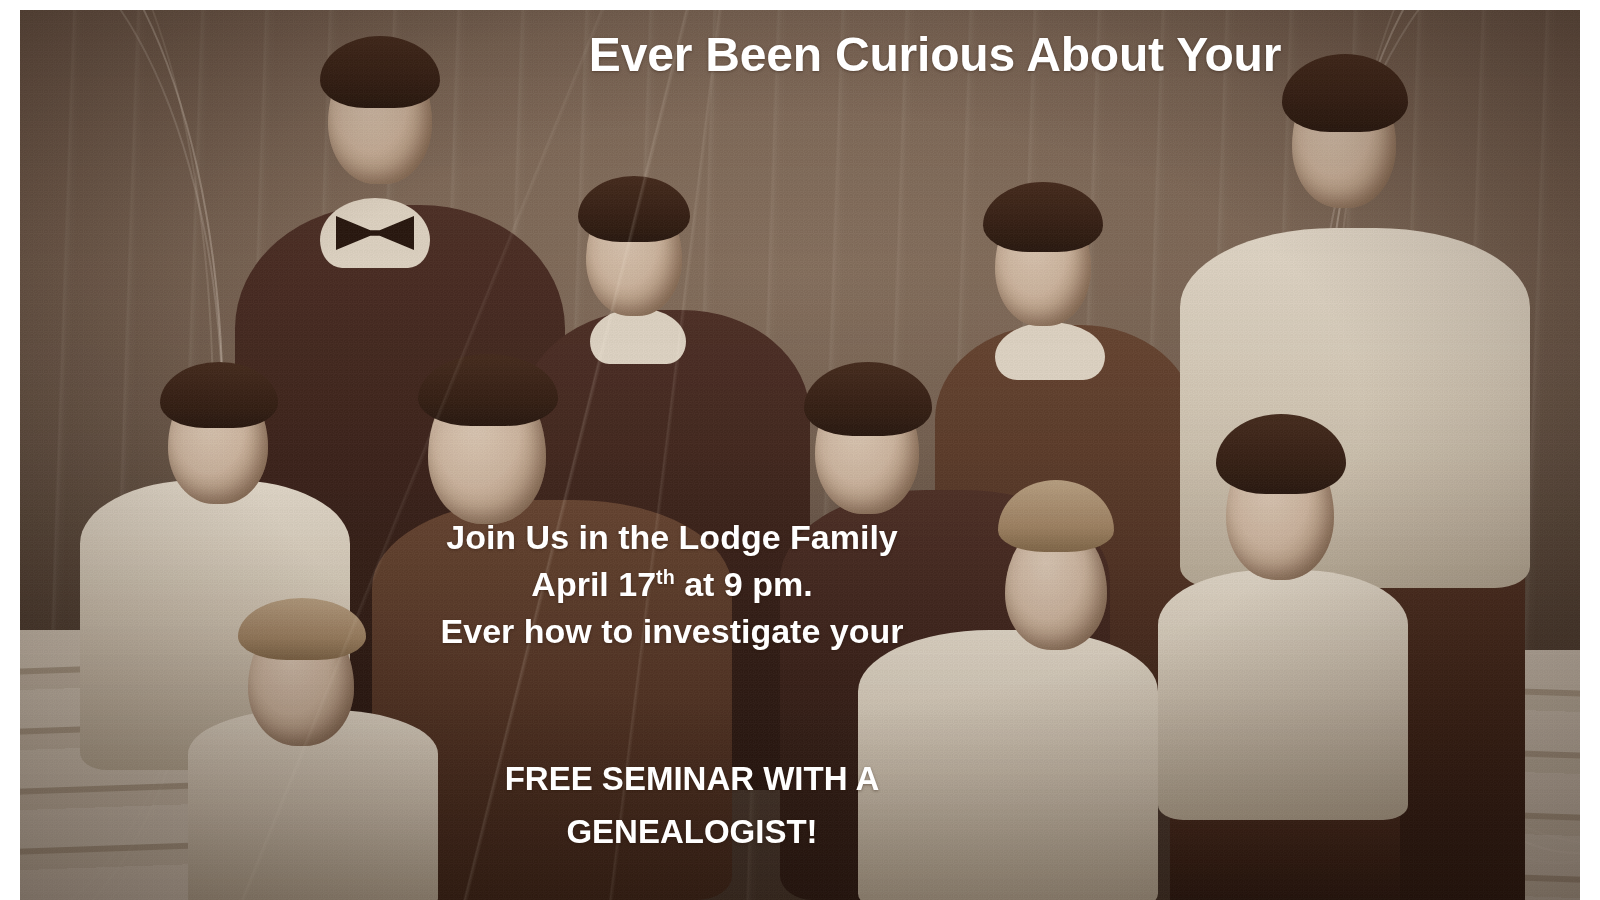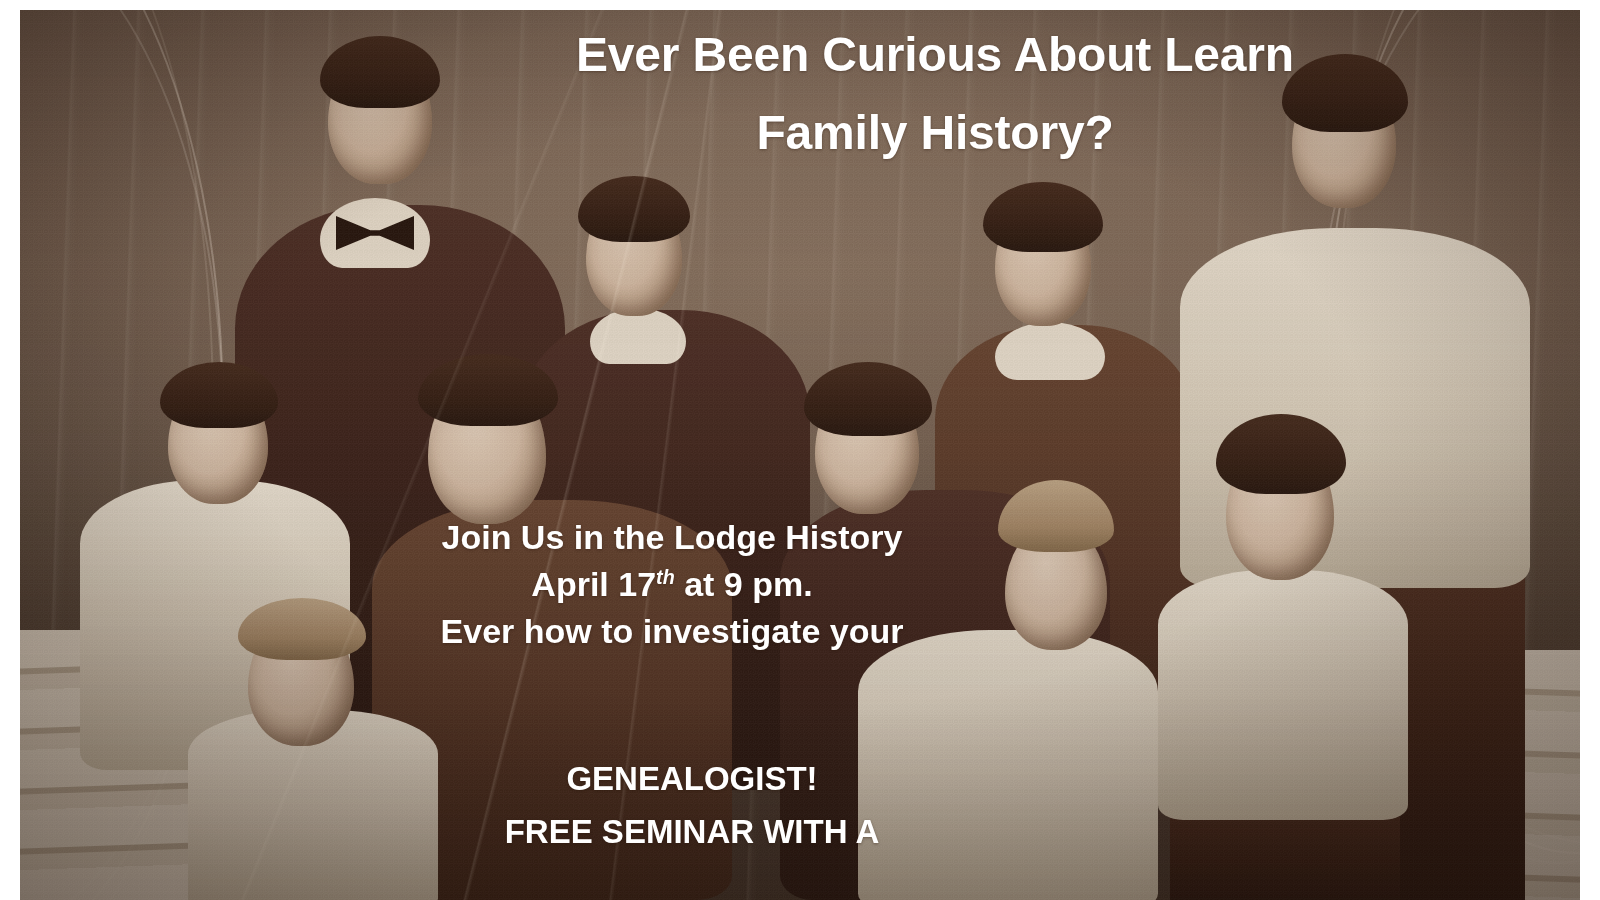--- a/index.html
+++ b/index.html
@@ -215,21 +215,20 @@
     font-family: "Liberation Sans", sans-serif;
     font-weight: bold;
     font-size: 34px;
     line-height: 1.38;
     text-shadow: 0 1px 3px rgba(40,22,10,0.42);
   }
   .midblock sup {
     font-size: 0.58em;
     vertical-align: super;
     line-height: 0;
-    font-style: italic;
   }
 
   .freeblock {
     position: absolute;
     left: 342px;
     top: 752px;
     width: 700px;
     text-align: center;
     color: #ffffff;
     font-family: "Liberation Sans", sans-serif;
@@ -329,29 +328,28 @@
       <div class="sepia-veil"></div>
       <div class="grain"></div>
       <div class="scratches"></div>
       <div class="vignette"></div>
     </div>
   </div>
 
   <div class="text-layer">
 
     <div class="headline">
-      <div>Ever Been Curious About Learn</div>
-      <div>Family History?</div>
+      <div>Ever Been Curious About Your</div>
     </div>
 
     <div class="midblock">
-      <div>Join Us in the Lodge History</div>
+      <div>Join Us in the Lodge Family</div>
       <div><span>April 17</span><sup>th</sup><span>  at 9 pm.</span></div>
       <div>Ever how to investigate your</div>
     </div>
 
     <div class="freeblock">
+      <div>FREE SEMINAR WITH A</div>
       <div>GENEALOGIST!</div>
-      <div>FREE SEMINAR WITH A</div>
     </div>
 
   </div>
 </div>
 
 </body></html>

